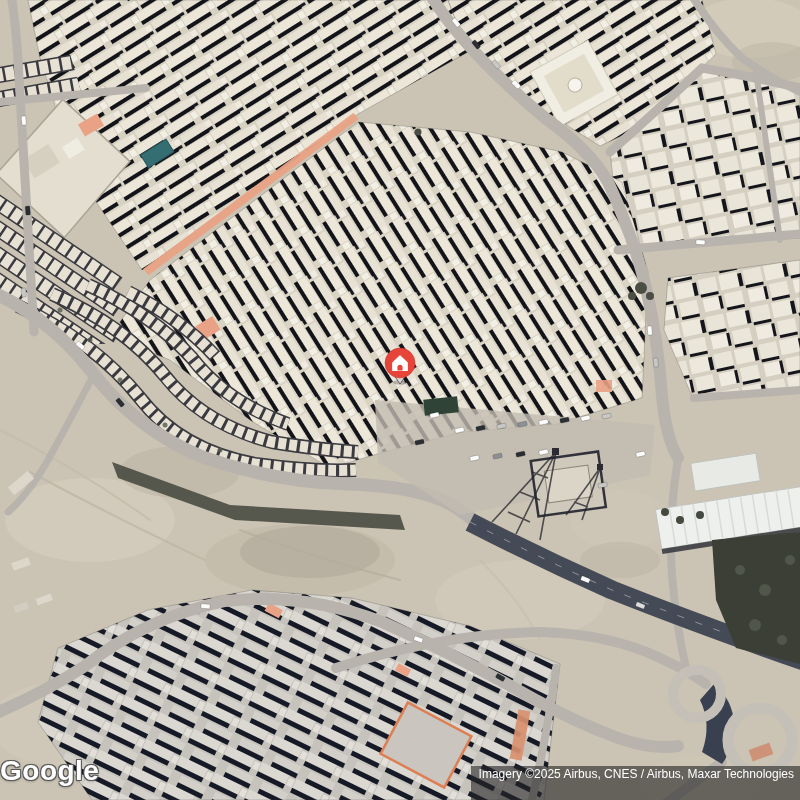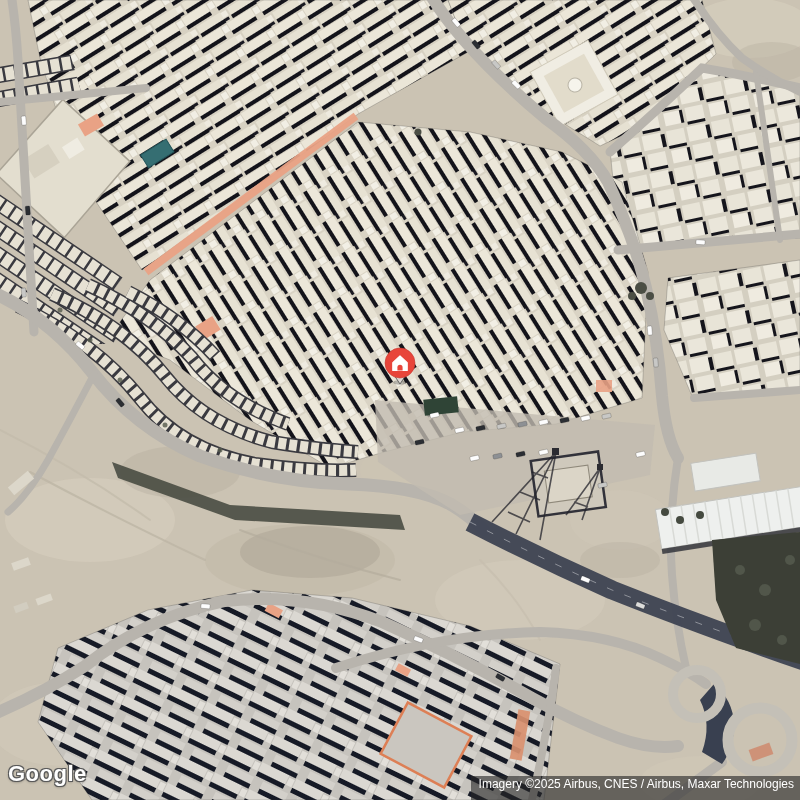--- a/index.html
+++ b/index.html
@@ -10,30 +10,30 @@
     cursor:grab;
   }
   .map-viewport svg.sat{position:absolute;left:0;top:0;display:block;}
   .pin{
     position:absolute;width:36px;height:48px;margin:0;
     transform:translate(-50%,-100%);
     pointer-events:auto;cursor:pointer;
   }
   .pin svg{display:block;}
   .google-logo{
-    position:absolute;left:8px;bottom:13px;
-    color:#fff;font-size:22px;font-weight:700;letter-spacing:.5px;
+    position:absolute;left:0;bottom:13px;
+    color:#fff;font-size:28px;font-weight:700;letter-spacing:.5px;
     text-shadow:-1px -1px 0 #5a5a5a,1px -1px 0 #5a5a5a,-1px 1px 0 #5a5a5a,1px 1px 0 #5a5a5a,0 1px 3px rgba(0,0,0,.45);
     user-select:none;cursor:pointer;
   }
   .attribution{
     position:absolute;right:0;bottom:0;
     background:rgba(38,38,38,.62);
     color:#fff;font-size:12px;line-height:17px;
-    padding:0 6px 7px 8px;white-space:nowrap;
+    padding:0 6px 17px 8px;white-space:nowrap;
   }
 </style>
 </head>
 <body>
 
 <div class="map-viewport">
 
   <svg class="sat" width="800" height="800" viewBox="0 0 800 800" aria-hidden="true">
     <defs>
       <pattern id="pDense" width="36" height="28" patternUnits="userSpaceOnUse" patternTransform="rotate(-32)">

